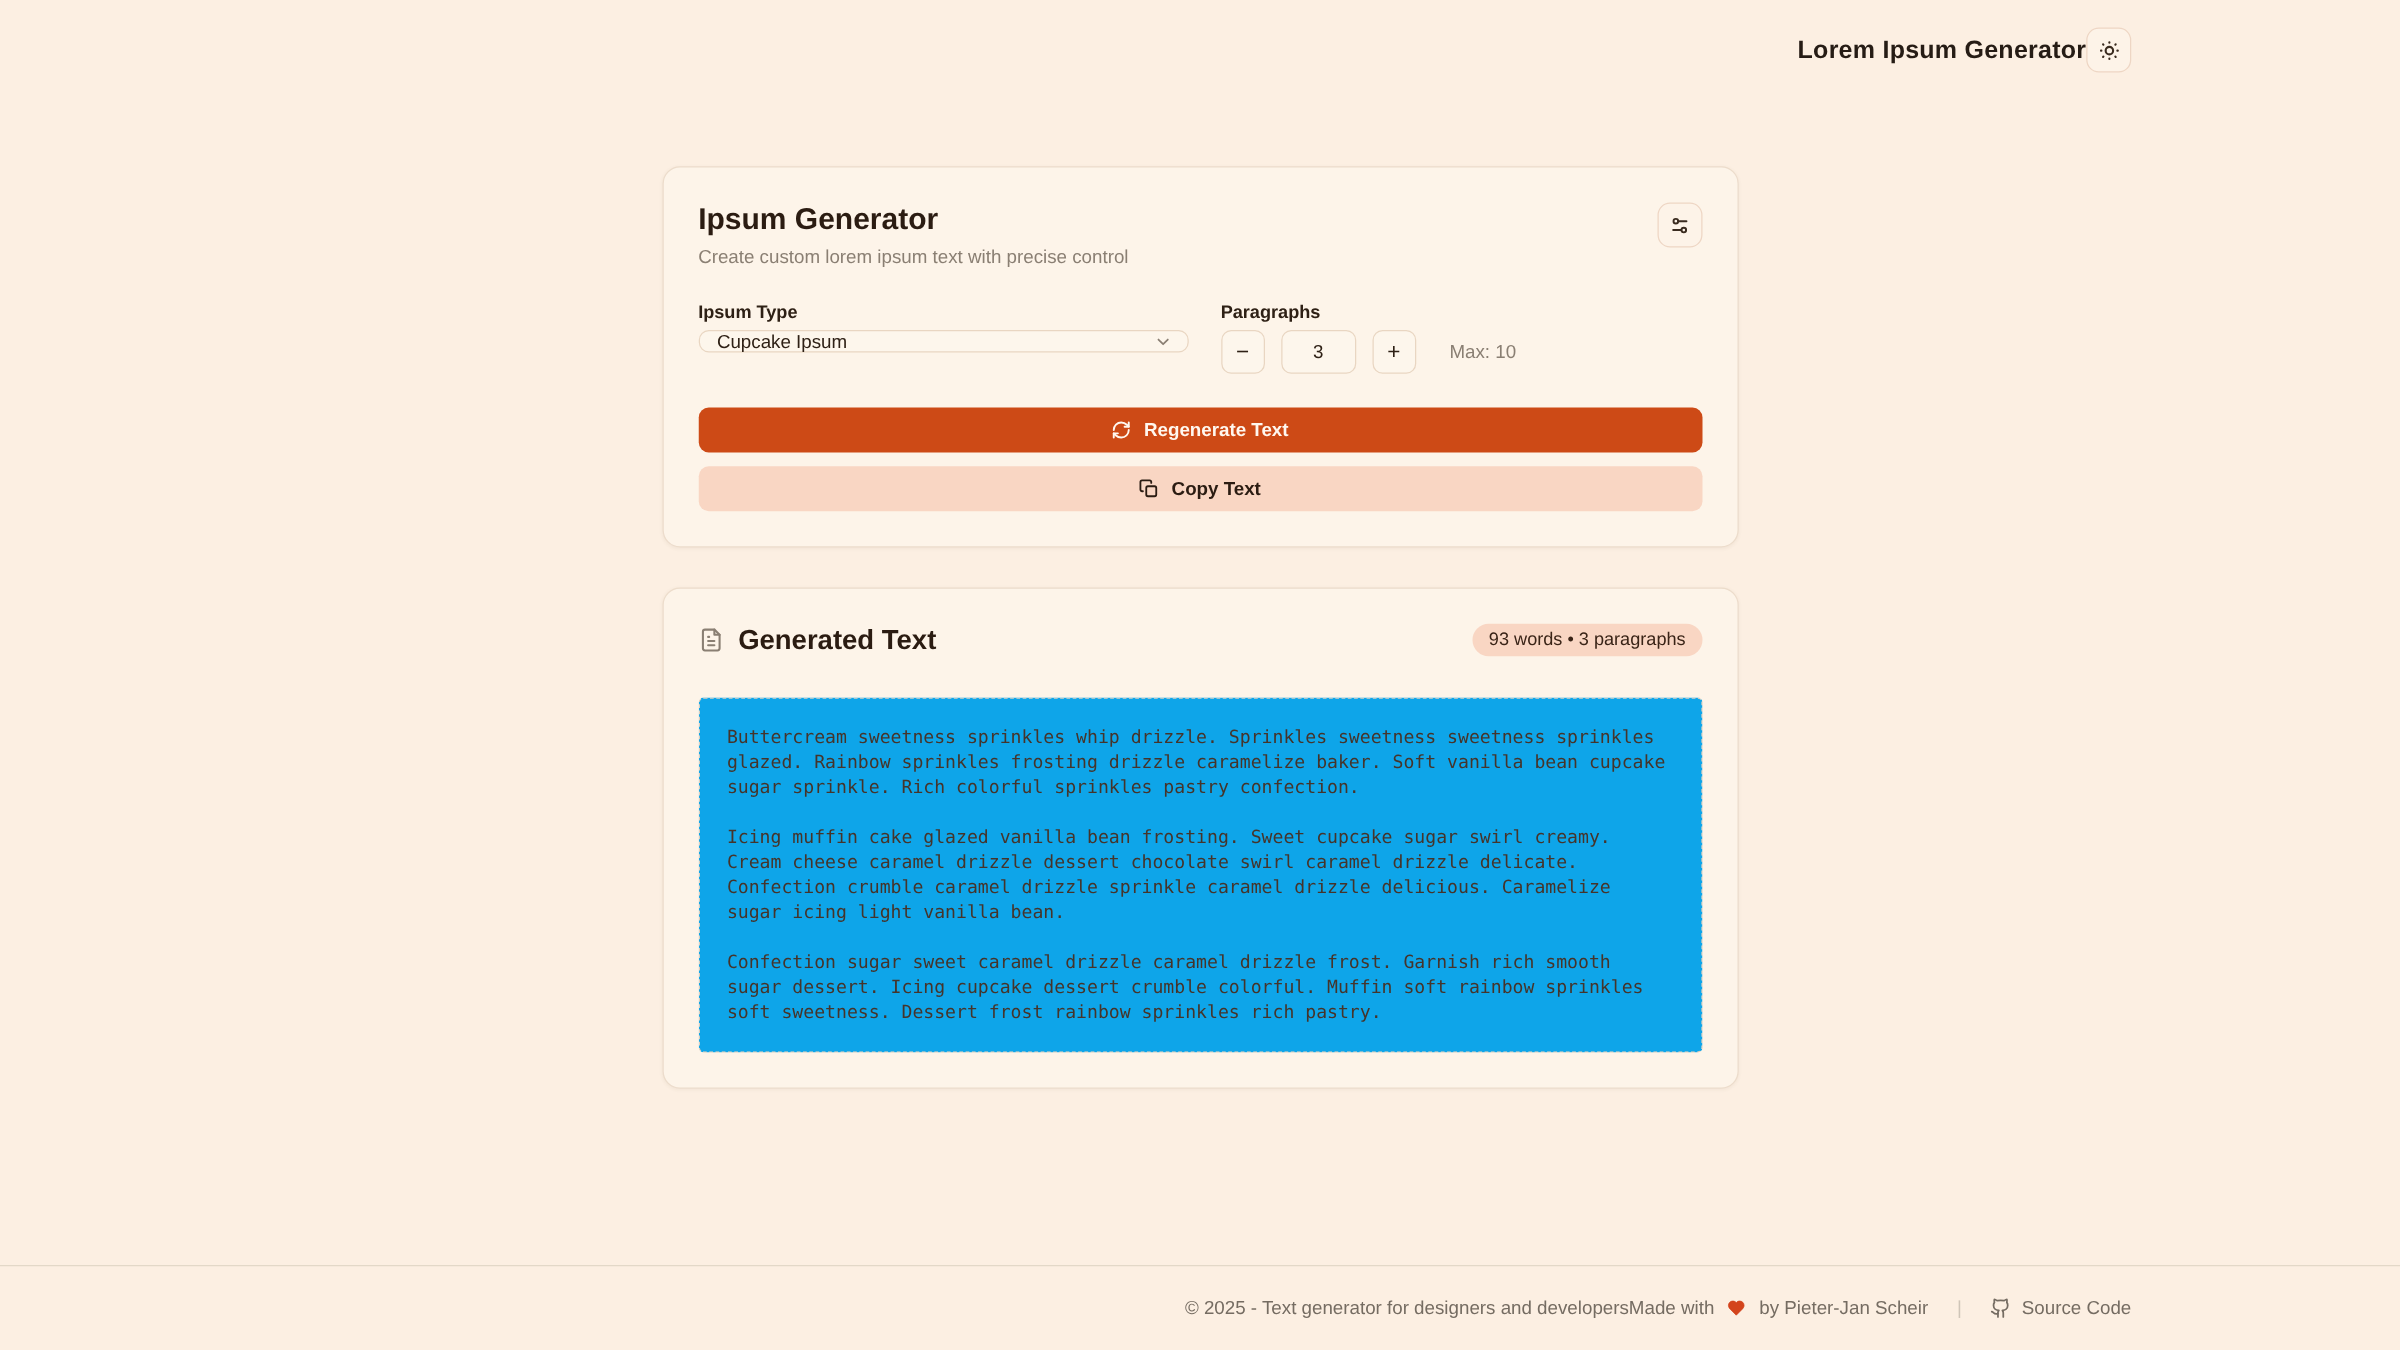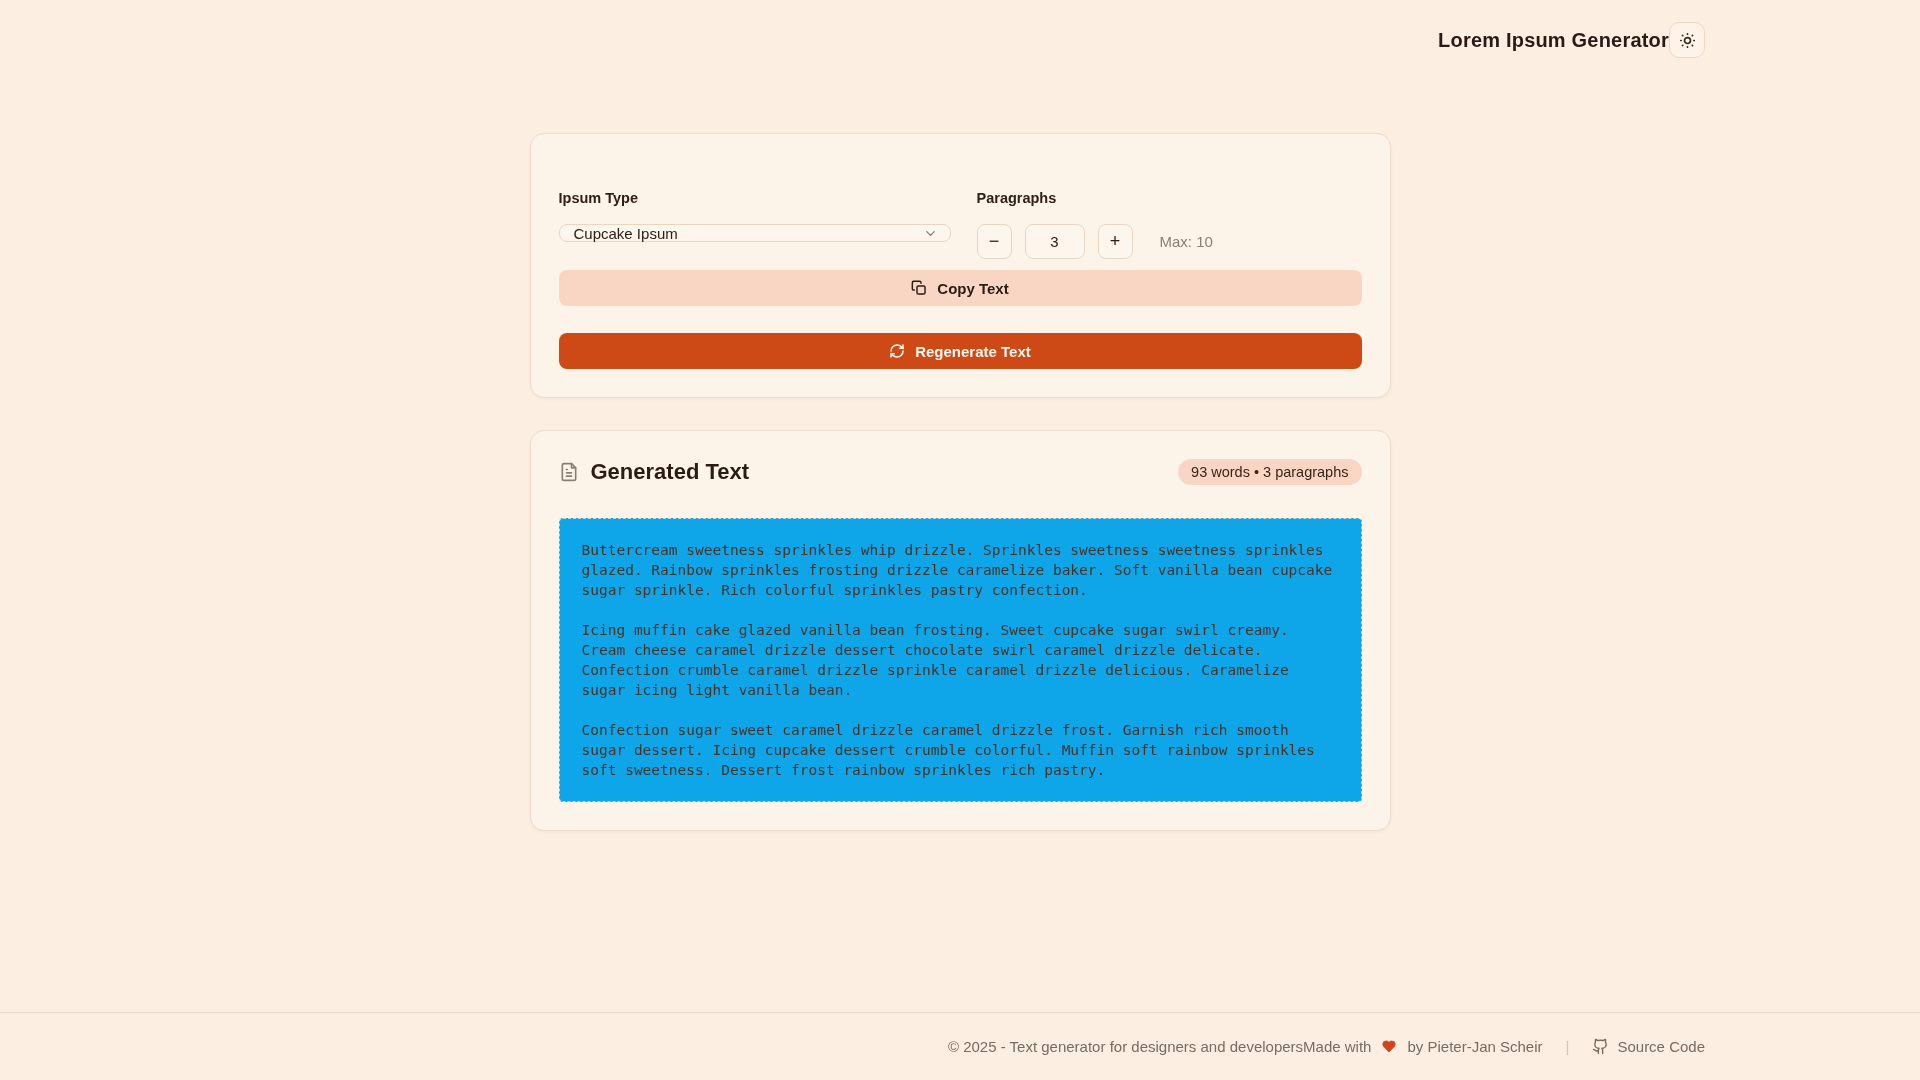--- a/index.html
+++ b/index.html
@@ -42,21 +42,21 @@
     box-shadow: 0 1px 3px rgba(90,60,30,.06);
   }
   .card-generator { margin-top: 75px; }
   .card-output { margin-top: 32px; }
 
   .card-head { display: flex; justify-content: space-between; align-items: flex-start; }
   .card-title { font-size: 24px; font-weight: 800; color: #2b1c12; }
   .card-subtitle { font-size: 15px; color: #8a7f73; margin-top: 7px; }
 
   .controls-row { display: flex; gap: 26px; margin-top: 28px; }
-  .field-label { font-size: 14.5px; font-weight: 600; color: #2e2015; margin-bottom: 18px; }
+  .field-label { font-size: 14.5px; font-weight: 600; color: #2e2015; margin-bottom: 6px; }
 
   .select {
     width: 392px; height: 18px;
     border: 1px solid #e9d6c2;
     border-radius: 8px;
     background: #fdf6ec;
     display: flex; align-items: center; justify-content: space-between;
     padding: 0 12px 0 14px;
     font-size: 15px; color: #2e2015;
     cursor: pointer;
@@ -149,20 +149,36 @@
         <path d="M12 2.5v.5M12 21v.5M4.9 4.9l.35.35M18.75 18.75l.35.35M2.5 12h.5M21 12h.5M4.9 19.1l.35-.35M18.75 5.25l.35-.35"></path>
       </svg>
     </span>
   </button>
 </div>
 
 <div class="main">
   <div class="container">
 
     <div class="card card-generator">
+      <div class="card-head">
+        <div>
+          <div class="card-title">Ipsum Generator</div>
+          <div class="card-subtitle">Create custom lorem ipsum text with precise control</div>
+        </div>
+        <button class="icon-btn">
+          <span style="display:flex;">
+            <svg width="17" height="17" viewBox="0 0 24 24" fill="none" stroke-width="2.2" stroke-linecap="round">
+              <path d="M20 7h-9"></path>
+                <path d="M14 17H5"></path>
+              <circle cx="8" cy="7" r="2.6"></circle>
+                <circle cx="17" cy="17" r="2.6"></circle>
+            </svg>
+          </span>
+        </button>
+      </div>
 
       <div class="controls-row">
         <div>
           <div class="field-label">Ipsum Type</div>
           <div class="select">
             <span>Cupcake Ipsum</span>
             <span style="display:flex;">
               <svg width="15" height="15" viewBox="0 0 24 24" fill="none" stroke-width="2.2" stroke-linecap="round" stroke-linejoin="round">
                 <path d="M6 9l6 6 6-6"></path>
               </svg>
@@ -174,40 +190,40 @@
           <div class="field-label">Paragraphs</div>
           <div class="stepper">
             <button class="step-btn">−</button>
             <input class="step-input" value="3" style="">
             <button class="step-btn">+</button>
             <span class="max-note">Max: 10</span>
           </div>
         </div>
       </div>
 
-      <button class="btn btn-secondary">
-        <span style="display:flex;">
-          <svg width="16" height="16" viewBox="0 0 24 24" fill="none" stroke-width="2.2" stroke-linecap="round" stroke-linejoin="round">
-            <rect x="9" y="9" width="12" height="12" rx="2"></rect>
-            <path d="M5 15H4a2 2 0 0 1-2-2V4a2 2 0 0 1 2-2h9a2 2 0 0 1 2 2v1"></path>
-          </svg>
-        </span>
-        <span>Copy Text</span>
-      </button>
-
       <button class="btn btn-primary">
         <span style="display:flex;">
           <svg width="16" height="16" viewBox="0 0 24 24" fill="none" stroke-width="2.3" stroke-linecap="round" stroke-linejoin="round">
             <path d="M3 12a9 9 0 0 1 9-9 9.75 9.75 0 0 1 6.74 2.74L21 8"></path>
             <path d="M21 3v5h-5"></path>
             <path d="M21 12a9 9 0 0 1-9 9 9.75 9.75 0 0 1-6.74-2.74L3 16"></path>
             <path d="M8 16H3v5"></path>
           </svg>
         </span>
         <span>Regenerate Text</span>
+      </button>
+
+      <button class="btn btn-secondary">
+        <span style="display:flex;">
+          <svg width="16" height="16" viewBox="0 0 24 24" fill="none" stroke-width="2.2" stroke-linecap="round" stroke-linejoin="round">
+            <rect x="9" y="9" width="12" height="12" rx="2"></rect>
+            <path d="M5 15H4a2 2 0 0 1-2-2V4a2 2 0 0 1 2-2h9a2 2 0 0 1 2 2v1"></path>
+          </svg>
+        </span>
+        <span>Copy Text</span>
       </button>
     </div>
 
     <div class="card card-output">
       <div class="output-head">
         <span class="file-ic">
           <svg width="20" height="20" viewBox="0 0 24 24" fill="none" stroke="#8a7f73" stroke-width="2" stroke-linecap="round" stroke-linejoin="round">
             <path d="M15 2H6a2 2 0 0 0-2 2v16a2 2 0 0 0 2 2h12a2 2 0 0 0 2-2V7z"></path>
             <path d="M15 2v5h5"></path>
             <path d="M9 13h6M9 17h6M9 9h1"></path>

